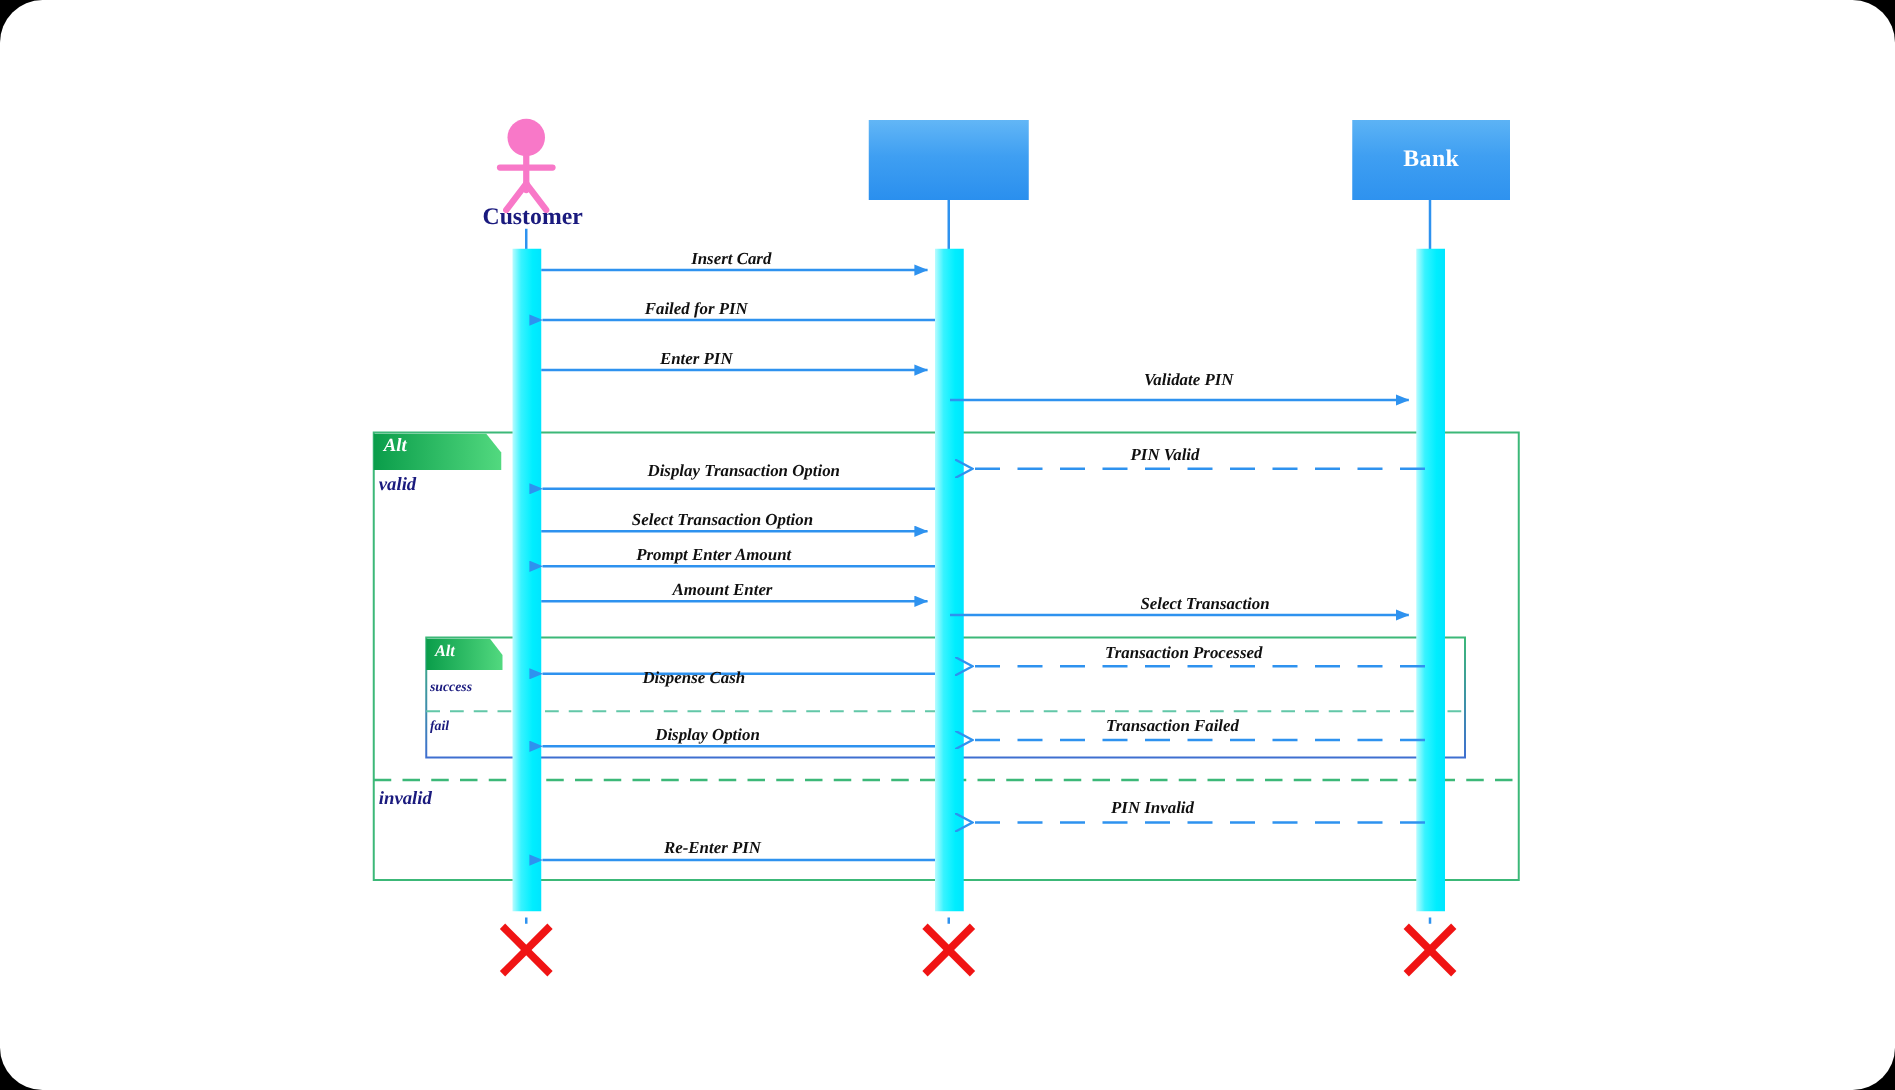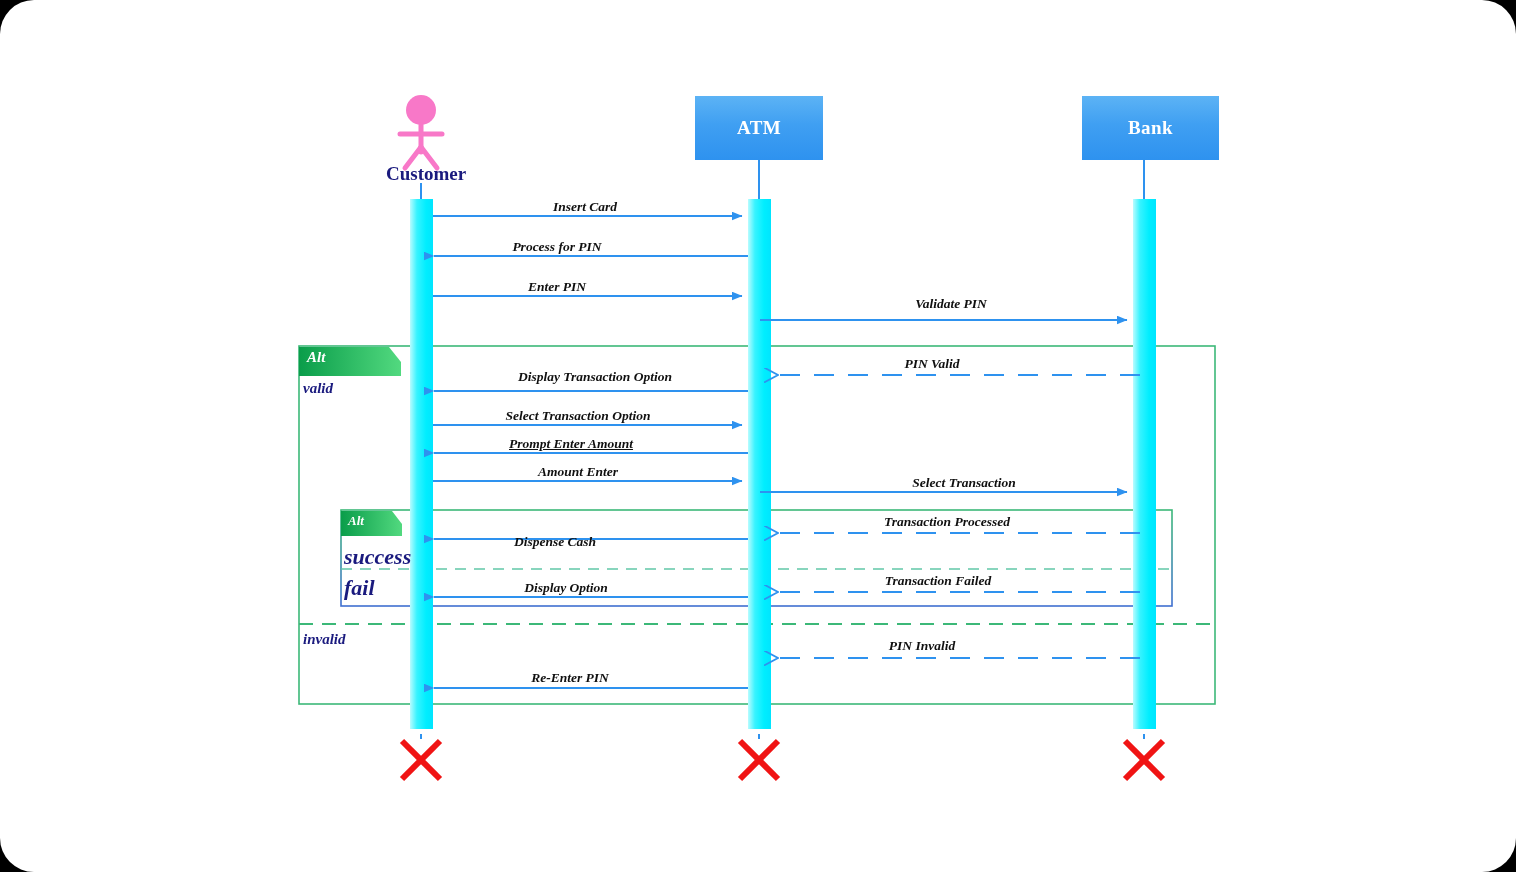--- a/index.html
+++ b/index.html
@@ -18,21 +18,21 @@
   .actor-name{position:absolute;color:#1a1a7e;font-weight:bold;
               font-size:19px;white-space:nowrap;}
 
   
   .msg{position:absolute;color:#101010;font-style:italic;font-weight:bold;
        font-size:13.5px;white-space:nowrap;transform:translateX(-50%);}
 
   
   .opname{position:absolute;color:#1a1a7e;font-style:italic;font-weight:bold;
           font-size:15px;white-space:nowrap;}
-  .opname.small{font-size:22px;}
+  .opname.small{font-size:11px;}
 
   
   .alttag{position:absolute;color:#ffffff;font-style:italic;font-weight:bold;
           font-size:15px;white-space:nowrap;}
   .alttag.small{font-size:13px;}
 </style>
 </head>
 <body>
 
 <div id="page">
@@ -141,40 +141,39 @@
         <line x1="740" y1="741" x2="778" y2="779"></line>
           <line x1="778" y1="741" x2="740" y2="779"></line>
       </g>
       <g>
         <line x1="1125" y1="741" x2="1163" y2="779"></line>
           <line x1="1163" y1="741" x2="1125" y2="779"></line>
       </g>
     </g>
   </svg>
 
-  <div class="pbox" style="left:695px;top:96px;width:128px;height:64px;">ATM</div>
-  <div class="pbox" style="left:1082px;top:96px;width:137px;height:64px;">Bank</div>
+  <div class="pbox" style="left:1082px;top:96px;width:126px;height:64px;">Bank</div>
   <div class="actor-name" style="left:386px;top:163px;">Customer</div>
 
   <div class="alttag" style="left:307px;top:349px;">Alt</div>
   <div class="opname" style="left:303px;top:380px;">valid</div>
   <div class="opname" style="left:303px;top:631px;">invalid</div>
 
   <div class="alttag small" style="left:348px;top:513px;">Alt</div>
   <div class="opname small" style="left:344px;top:544px;">success</div>
   <div class="opname small" style="left:344px;top:575px;">fail</div>
 
   <div class="msg" style="left:553px;top:199px;margin-left:32px;">Insert Card</div>
-  <div class="msg" style="left:557px;top:239px;">Process for PIN</div>
+  <div class="msg" style="left:557px;top:239px;">Failed for PIN</div>
   <div class="msg" style="left:557px;top:279px;">Enter PIN</div>
   <div class="msg" style="left:951px;top:296px;">Validate PIN</div>
   <div class="msg" style="left:932px;top:356px;">PIN Valid</div>
   <div class="msg" style="left:595px;top:369px;">Display Transaction Option</div>
   <div class="msg" style="left:578px;top:408px;">Select Transaction Option</div>
-  <div class="msg" style="left:571px;top:436px;text-decoration:underline;">Prompt Enter Amount</div>
+  <div class="msg" style="left:571px;top:436px;">Prompt Enter Amount</div>
   <div class="msg" style="left:578px;top:464px;">Amount Enter</div>
   <div class="msg" style="left:964px;top:475px;">Select Transaction</div>
   <div class="msg" style="left:947px;top:514px;">Transaction Processed</div>
   <div class="msg" style="left:555px;top:522px;margin-top:12px;">Dispense Cash</div>
   <div class="msg" style="left:938px;top:573px;">Transaction Failed</div>
   <div class="msg" style="left:566px;top:580px;">Display Option</div>
   <div class="msg" style="left:922px;top:638px;">PIN Invalid</div>
   <div class="msg" style="left:570px;top:670px;">Re-Enter PIN</div>
 
 </div>

